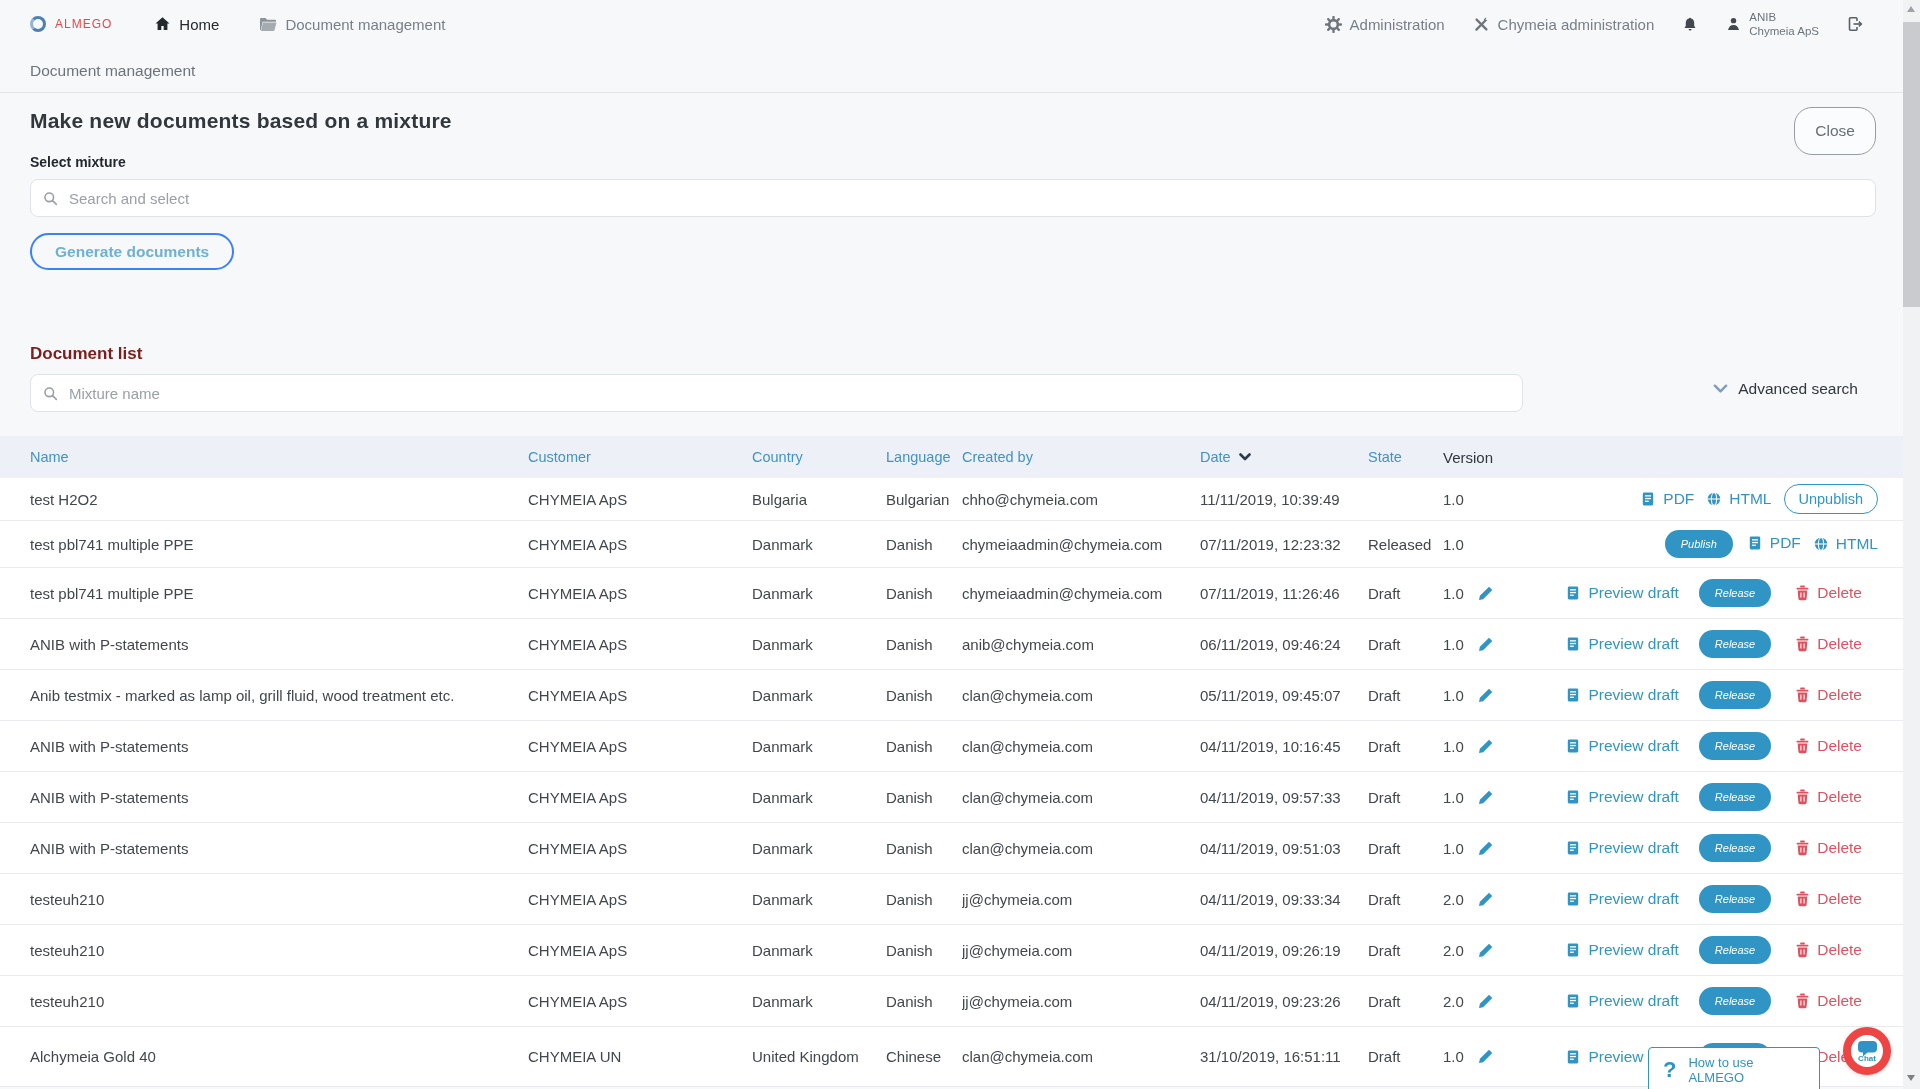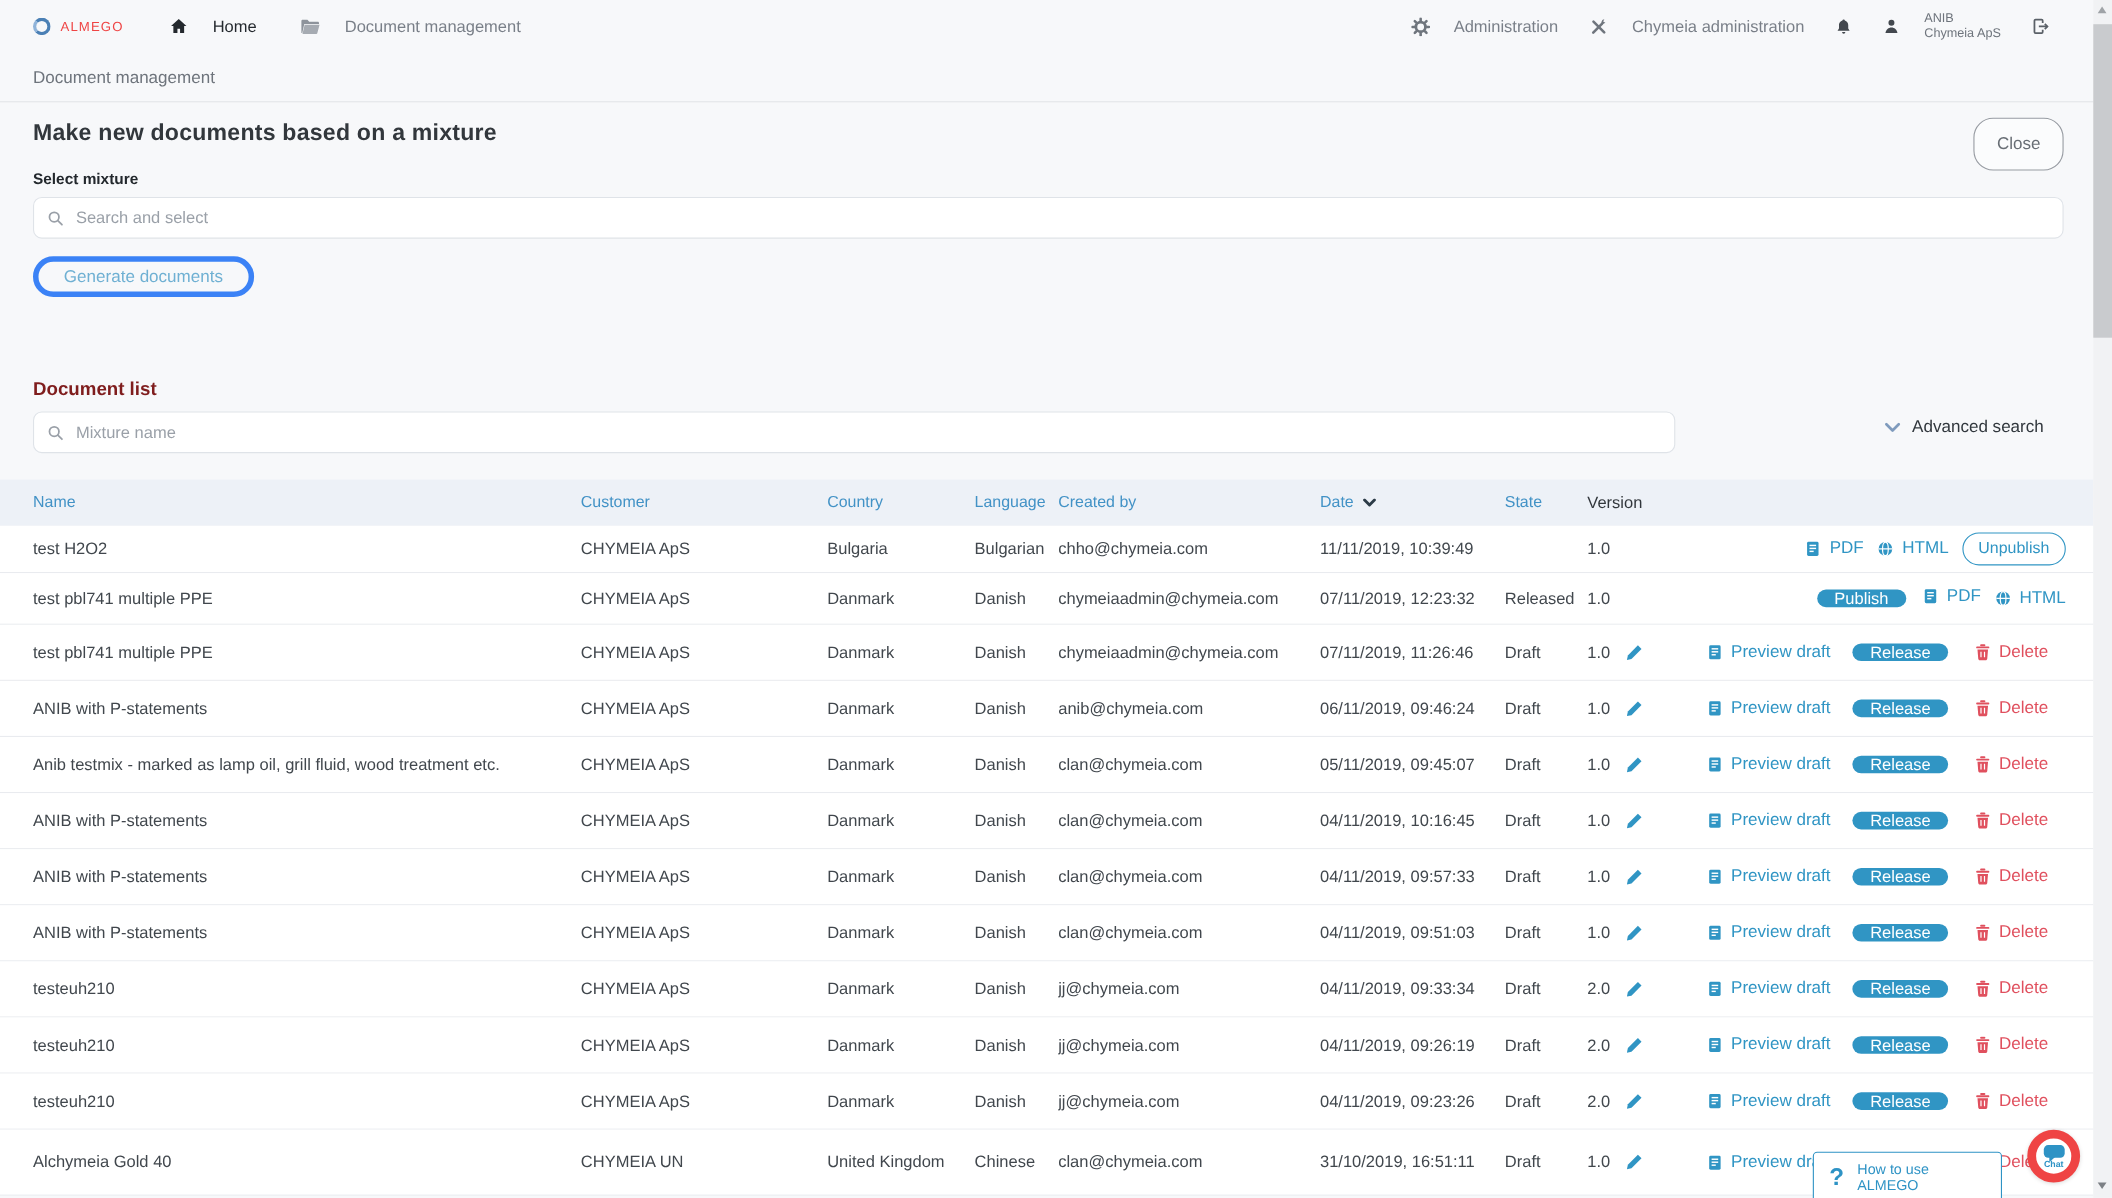--- a/index.html
+++ b/index.html
@@ -5,38 +5,38 @@
   html,body{margin:0;padding:0;width:1920px;height:1089px;overflow:hidden;}
   body{background:#f7f8fa;font-family:"Liberation Sans","DejaVu Sans",sans-serif;color:#3e4347;position:relative;}
   .icn{display:inline-flex;align-items:center;justify-content:center;}
 
   
   .navbar{display:flex;align-items:center;justify-content:space-between;height:48px;padding:0 56px 0 30px;}
   .nav-left,.nav-right{display:flex;align-items:center;}
   .brand{display:flex;align-items:center;gap:9px;margin-right:42px;cursor:pointer;}
   .ring{width:16px;height:16px;border-radius:50%;border:3px solid #4b80b5;border-left-color:#8fb3d9;box-sizing:border-box;}
   .brand-name{font-size:12px;font-weight:400;letter-spacing:1px;color:#ef4444;}
-  .nav-item{display:flex;align-items:center;gap:22px;font-size:15px;color:#24292e;margin-right:40px;cursor:pointer;white-space:nowrap;}
+  .nav-item{display:flex;align-items:center;gap:8px;font-size:15px;color:#24292e;margin-right:40px;cursor:pointer;white-space:nowrap;}
   .nav-item.muted{color:#797f88;}
   .nav-right .nav-item{margin-right:0;margin-left:28px;}
   .user-lines{font-size:11.5px;color:#6e747c;line-height:1.25;}
 
   
   .page-subtitle{margin:14px 0 12px 30px;font-size:15.5px;color:#6e747c;}
   .divider{height:1px;background:#e3e5e9;}
 
   
   .section-new{position:relative;padding:16px 0 0 30px;}
   .section-title{margin:0;font-size:21px;font-weight:700;color:#32373c;letter-spacing:.2px;}
   .close-btn{position:absolute;top:14px;right:44px;height:48px;padding:0 20px;border-radius:18px;border:1px solid #979ba2;background:#fbfcfd;color:#686e75;font-size:15.5px;cursor:pointer;font-family:inherit;}
   .field-label{margin-top:21px;font-size:14px;font-weight:700;color:#23282d;}
   .search-box{margin-top:9px;width:1846px;height:38px;background:#fff;border:1px solid #dfe3e8;border-radius:8px;display:flex;align-items:center;gap:9px;padding:0 12px;box-sizing:border-box;}
   .search-box input{border:none;outline:none;flex:1;font-size:15px;color:#3e4347;background:transparent;font-family:inherit;}
   ::placeholder{color:#9aa0a8;opacity:1;}
-  .generate-btn{margin-top:16px;height:37px;padding:0 23px;border-radius:19px;border:5px solid #3b82f6;color:#6fb0d3;background:transparent;font-size:15.5px;cursor:pointer;font-family:inherit;}
+  .generate-btn{margin-top:16px;height:37px;padding:0 23px;border-radius:19px;border:2px solid #3b82f6;color:#6fb0d3;background:transparent;font-size:15.5px;cursor:pointer;font-family:inherit;font-weight:bold;}
 
   
   .section-list{margin-top:74px;position:relative;}
   .list-title{margin:0 0 0 30px;font-size:17px;font-weight:700;color:#7f1d1d;}
   .list-controls{position:relative;margin:9px 0 0 30px;height:40px;display:flex;align-items:center;}
   .search-box.list{margin-top:0;width:1493px;}
   .advanced{position:absolute;right:62px;top:7px;display:flex;align-items:center;gap:10px;font-size:15.5px;color:#31373d;cursor:pointer;}
 
   .table{margin-top:23px;width:1903px;}
   .thead,.trow{display:flex;align-items:center;padding-left:30px;box-sizing:border-box;}
@@ -51,21 +51,21 @@
   .c-created{width:238px;}
   .c-date{width:168px;}
   .c-state{width:75px;}
   .c-ver{width:60px;gap:13px;overflow:visible;}
   .trow{background:#fff;border-bottom:1px solid #e9ebef;}
   .h43{height:43px;} .h47{height:47px;} .h51{height:51px;} .h60{height:60px;}
   .actions{flex:1;display:flex;align-items:center;justify-content:flex-end;}
   .act-pub{padding-right:25px;} .act-rel{padding-right:25px;} .act-draft{padding-right:41px;}
   .link{display:inline-flex;align-items:center;gap:7px;color:#3095c4;font-size:15.5px;cursor:pointer;white-space:nowrap;}
   .link.red{color:#e0505e;}
-  .btn-solid{height:16px;padding:0 16px;border-radius:16px;background:#3095c4;color:#fff;border:none;font-size:15px;cursor:pointer;font-family:inherit;}
+  .btn-solid{height:28px;padding:0 16px;border-radius:16px;background:#3095c4;color:#fff;border:none;font-size:11px;cursor:pointer;font-family:inherit;font-style:italic;}
   .btn-outline{height:30px;padding:0 14px;border-radius:16px;background:#fff;color:#3095c4;border:1px solid #3095c4;font-size:14.5px;cursor:pointer;font-family:inherit;}
   .ml12{margin-left:12px;} .ml14{margin-left:14px;} .ml20{margin-left:20px;} .mr24{margin-right:24px;}
   .pencil{cursor:pointer;display:inline-flex;}
 
   
   .howto{position:absolute;left:1648px;top:1047px;width:172px;height:46px;background:#fff;border:1.5px solid #2e93c5;border-radius:4px;display:flex;align-items:center;gap:12px;padding:0 14px;box-sizing:border-box;z-index:6;cursor:pointer;}
   .howto .qmark{font-size:22px;font-weight:700;color:#2e93c5;}
   .howto .howto-label{font-size:13px;color:#2e93c5;}
   .chat{position:absolute;left:1843px;top:1027px;width:48px;height:48px;border-radius:50%;background:#fff;border:8px solid #ef4444;box-sizing:border-box;display:flex;flex-direction:column;align-items:center;justify-content:center;z-index:7;cursor:pointer;box-shadow:0 1px 4px rgba(0,0,0,.15);}
   .chat-label{font-size:8px;font-weight:700;color:#2e93c5;margin-top:-3px;}

